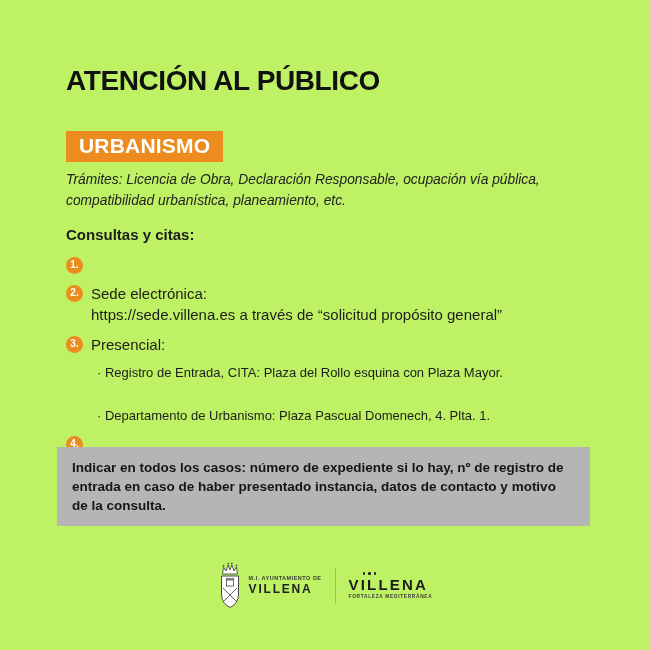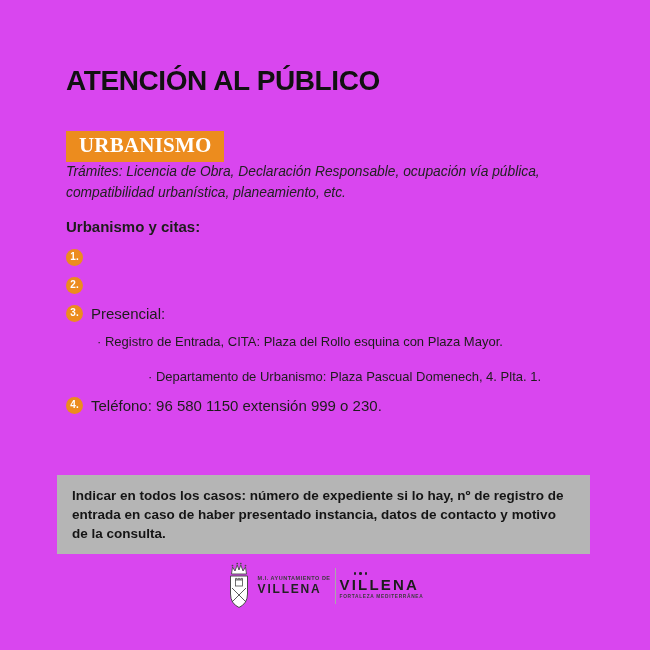--- a/index.html
+++ b/index.html
@@ -1,54 +1,54 @@
 <!DOCTYPE html>
 <html lang="es" style="--accent: #EC8C1E; --noteBg: #B5B5B5;"><head>
 <meta charset="utf-8">
 <style>
   html,body{margin:0;padding:0;background:#e9e9e9;}
   .canvas{
-    width:650px;height:650px;background:#d946ef;position:relative;
+    width:650px;height:650px;background:#bef264;position:relative;
     font-family:"Liberation Sans","DejaVu Sans",sans-serif;color:#1d1d1b;
     overflow:hidden;margin:0 auto;
   }
   .content{position:absolute;left:66px;top:66px;right:58px;}
   .title{
     font-size:28px;font-weight:700;letter-spacing:-0.4px;line-height:1.05;
     color:#111;margin:0;
   }
   .badge{
     display:inline-block;background:var(--accent);color:#fff;
     font-size:21px;font-weight:700;letter-spacing:0.2px;
-    padding:4px 13px 6px 13px;margin-top:36px;line-height:1;font-family:Liberation Serif, serif;
+    padding:4px 13px 6px 13px;margin-top:36px;line-height:1;
   }
   .tramites{
     font-style:italic;font-size:13.8px;line-height:1.5;color:#222;
-    margin-top:0;max-width:520px;
+    margin-top:8px;max-width:520px;
   }
   .section-heading{font-size:15px;font-weight:700;margin-top:13px;}
   .list{margin-top:12px;}
   .item{display:flex;align-items:flex-start;gap:8px;font-size:15px;margin-bottom:9px;line-height:1.4;}
   .num{
     flex:0 0 auto;width:17px;height:17px;border-radius:50%;
     background:var(--accent);color:#fff;font-size:10px;font-weight:700;
     display:flex;align-items:center;justify-content:center;margin-top:2px;
   }
   .item-lines{display:flex;flex-direction:column;}
   .sub-item{font-size:13px;margin-left:31px;margin-top:7px;line-height:1.35;}
-  .sub-item + .sub-item{margin-top:18px;text-align:center;}
+  .sub-item + .sub-item{margin-top:26px;}
   .item-tel{margin-top:9px;}
   .note-box{
-    position:absolute;left:57px;top:475px;width:533px;box-sizing:border-box;
+    position:absolute;left:57px;top:447px;width:533px;box-sizing:border-box;
     background:var(--noteBg);padding:11px 15px;color:#151515;
     font-size:13.5px;font-weight:700;line-height:1.42;
   }
   .footer{
     position:absolute;left:0;right:0;top:556px;height:60px;
-    display:flex;align-items:center;justify-content:center;gap:4px;
+    display:flex;align-items:center;justify-content:center;gap:13px;
   }
   .ayto{display:flex;align-items:center;gap:7px;}
   .ayto-text{display:flex;flex-direction:column;line-height:1.25;}
   .ayto-small{font-size:5.5px;letter-spacing:0.5px;color:#3a3a3a;font-weight:700;}
   .ayto-name{font-size:12px;font-weight:700;letter-spacing:1.8px;color:#222;margin-top:1px;}
   .footer-divider{width:1px;height:36px;background:#a9a9a9;}
   .brand{display:flex;flex-direction:column;align-items:flex-start;line-height:1;}
   .brand-dots{display:flex;gap:3px;margin-left:14px;margin-bottom:2px;}
   .brand-dots i{width:2.5px;height:2.5px;border-radius:50%;background:#222;display:block;}
   .brand-name{font-size:15px;font-weight:700;letter-spacing:2.2px;color:#1c1c1c;}
@@ -61,46 +61,47 @@
 <div class="canvas">
 
   <div class="content">
 
     <h1 class="title">ATENCIÓN AL PÚBLICO</h1>
 
     <div class="badge">URBANISMO</div>
 
     <p class="tramites">Trámites: Licencia de Obra, Declaración Responsable, ocupación vía pública, compatibilidad urbanística, planeamiento, etc.</p>
 
-    <div class="section-heading">Urbanismo y citas:</div>
+    <div class="section-heading">Consultas y citas:</div>
 
     <div class="list">
 
       <div class="item">
         <span class="num">1.</span>
       </div>
 
       <div class="item">
         <span class="num">2.</span>
+        <div class="item-lines">
+          <span>Sede electrónica:</span>
+          <span>https://sede.villena.es a través de “solicitud propósito general”</span>
+        </div>
       </div>
 
       <div class="item">
         <span class="num">3.</span>
         <div class="item-lines">
           <span>Presencial:</span>
         </div>
       </div>
       <div class="sub-item">· Registro de Entrada, CITA: Plaza del Rollo esquina con Plaza Mayor.</div>
       <div class="sub-item">· Departamento de Urbanismo: Plaza Pascual Domenech, 4. Plta. 1.</div>
 
       <div class="item item-tel">
         <span class="num">4.</span>
-        <div class="item-lines">
-          <span>Teléfono: 96 580 1150 extensión 999 o 230.</span>
-        </div>
       </div>
 
     </div>
   </div>
 
   <div class="note-box">Indicar en todos los casos: número de expediente si lo hay, nº de registro de entrada en caso de haber presentado instancia, datos de contacto y motivo de la consulta.</div>
 
   <div class="footer">
 
     <div class="ayto">

